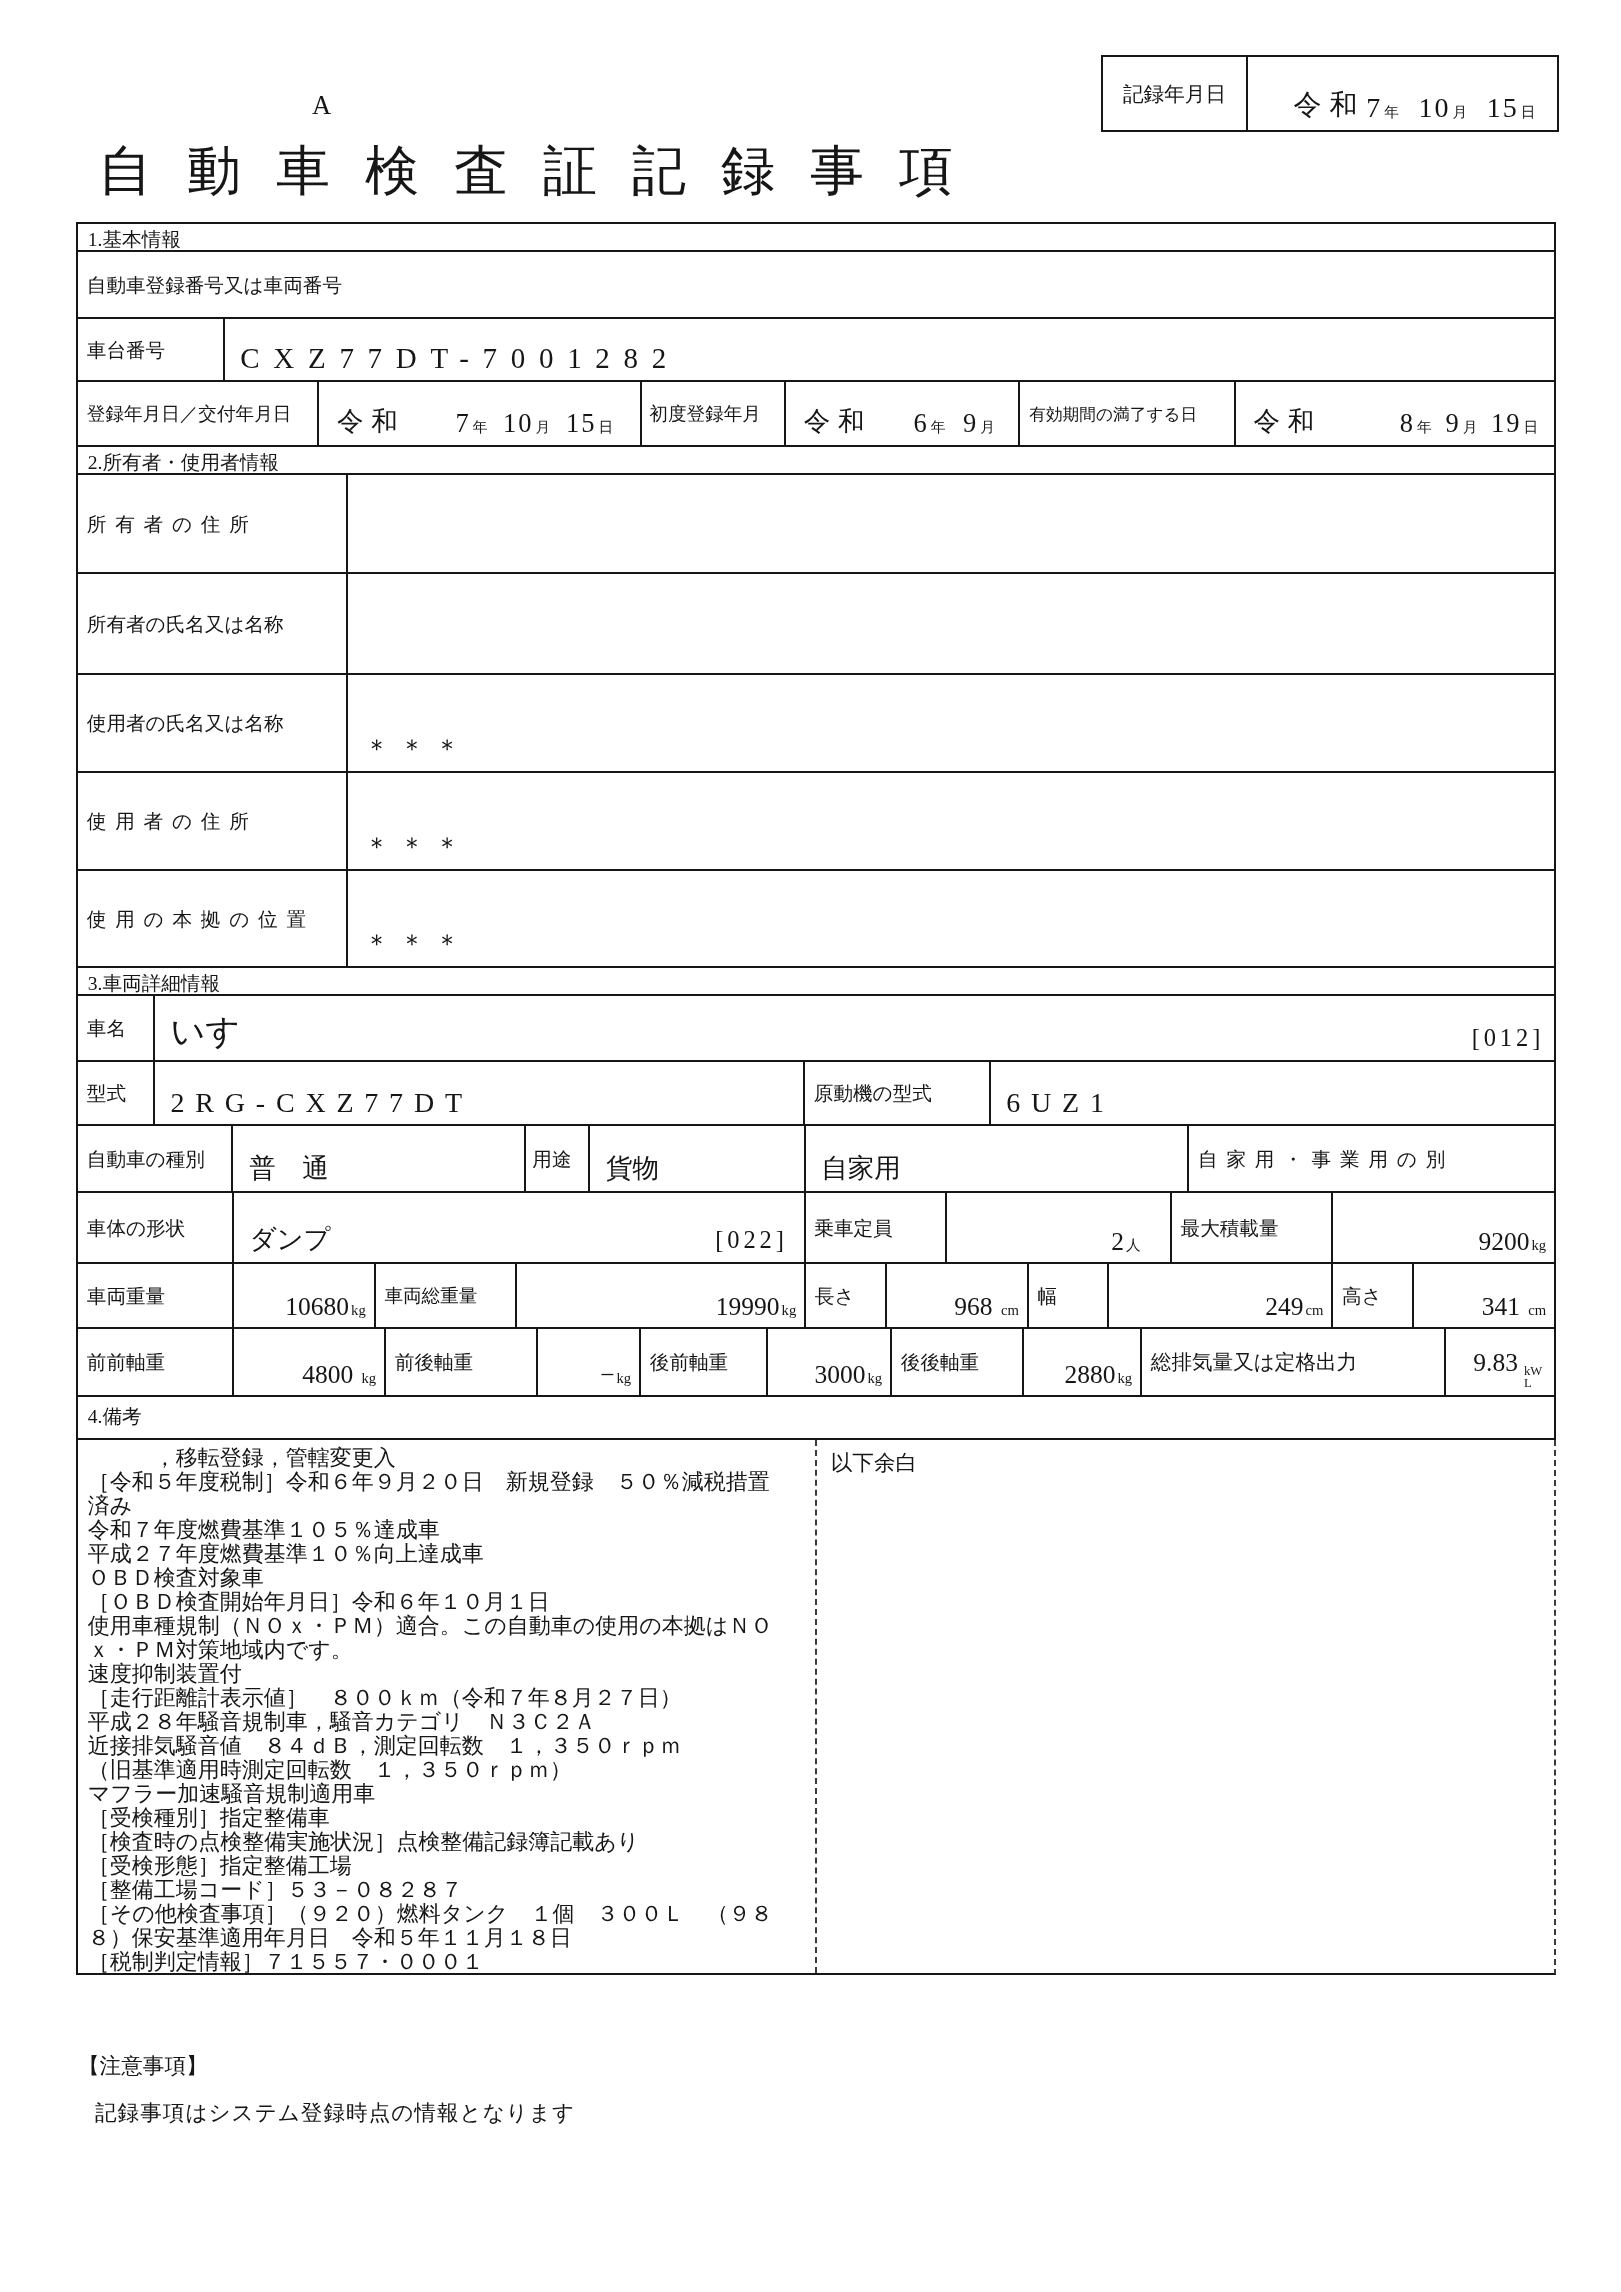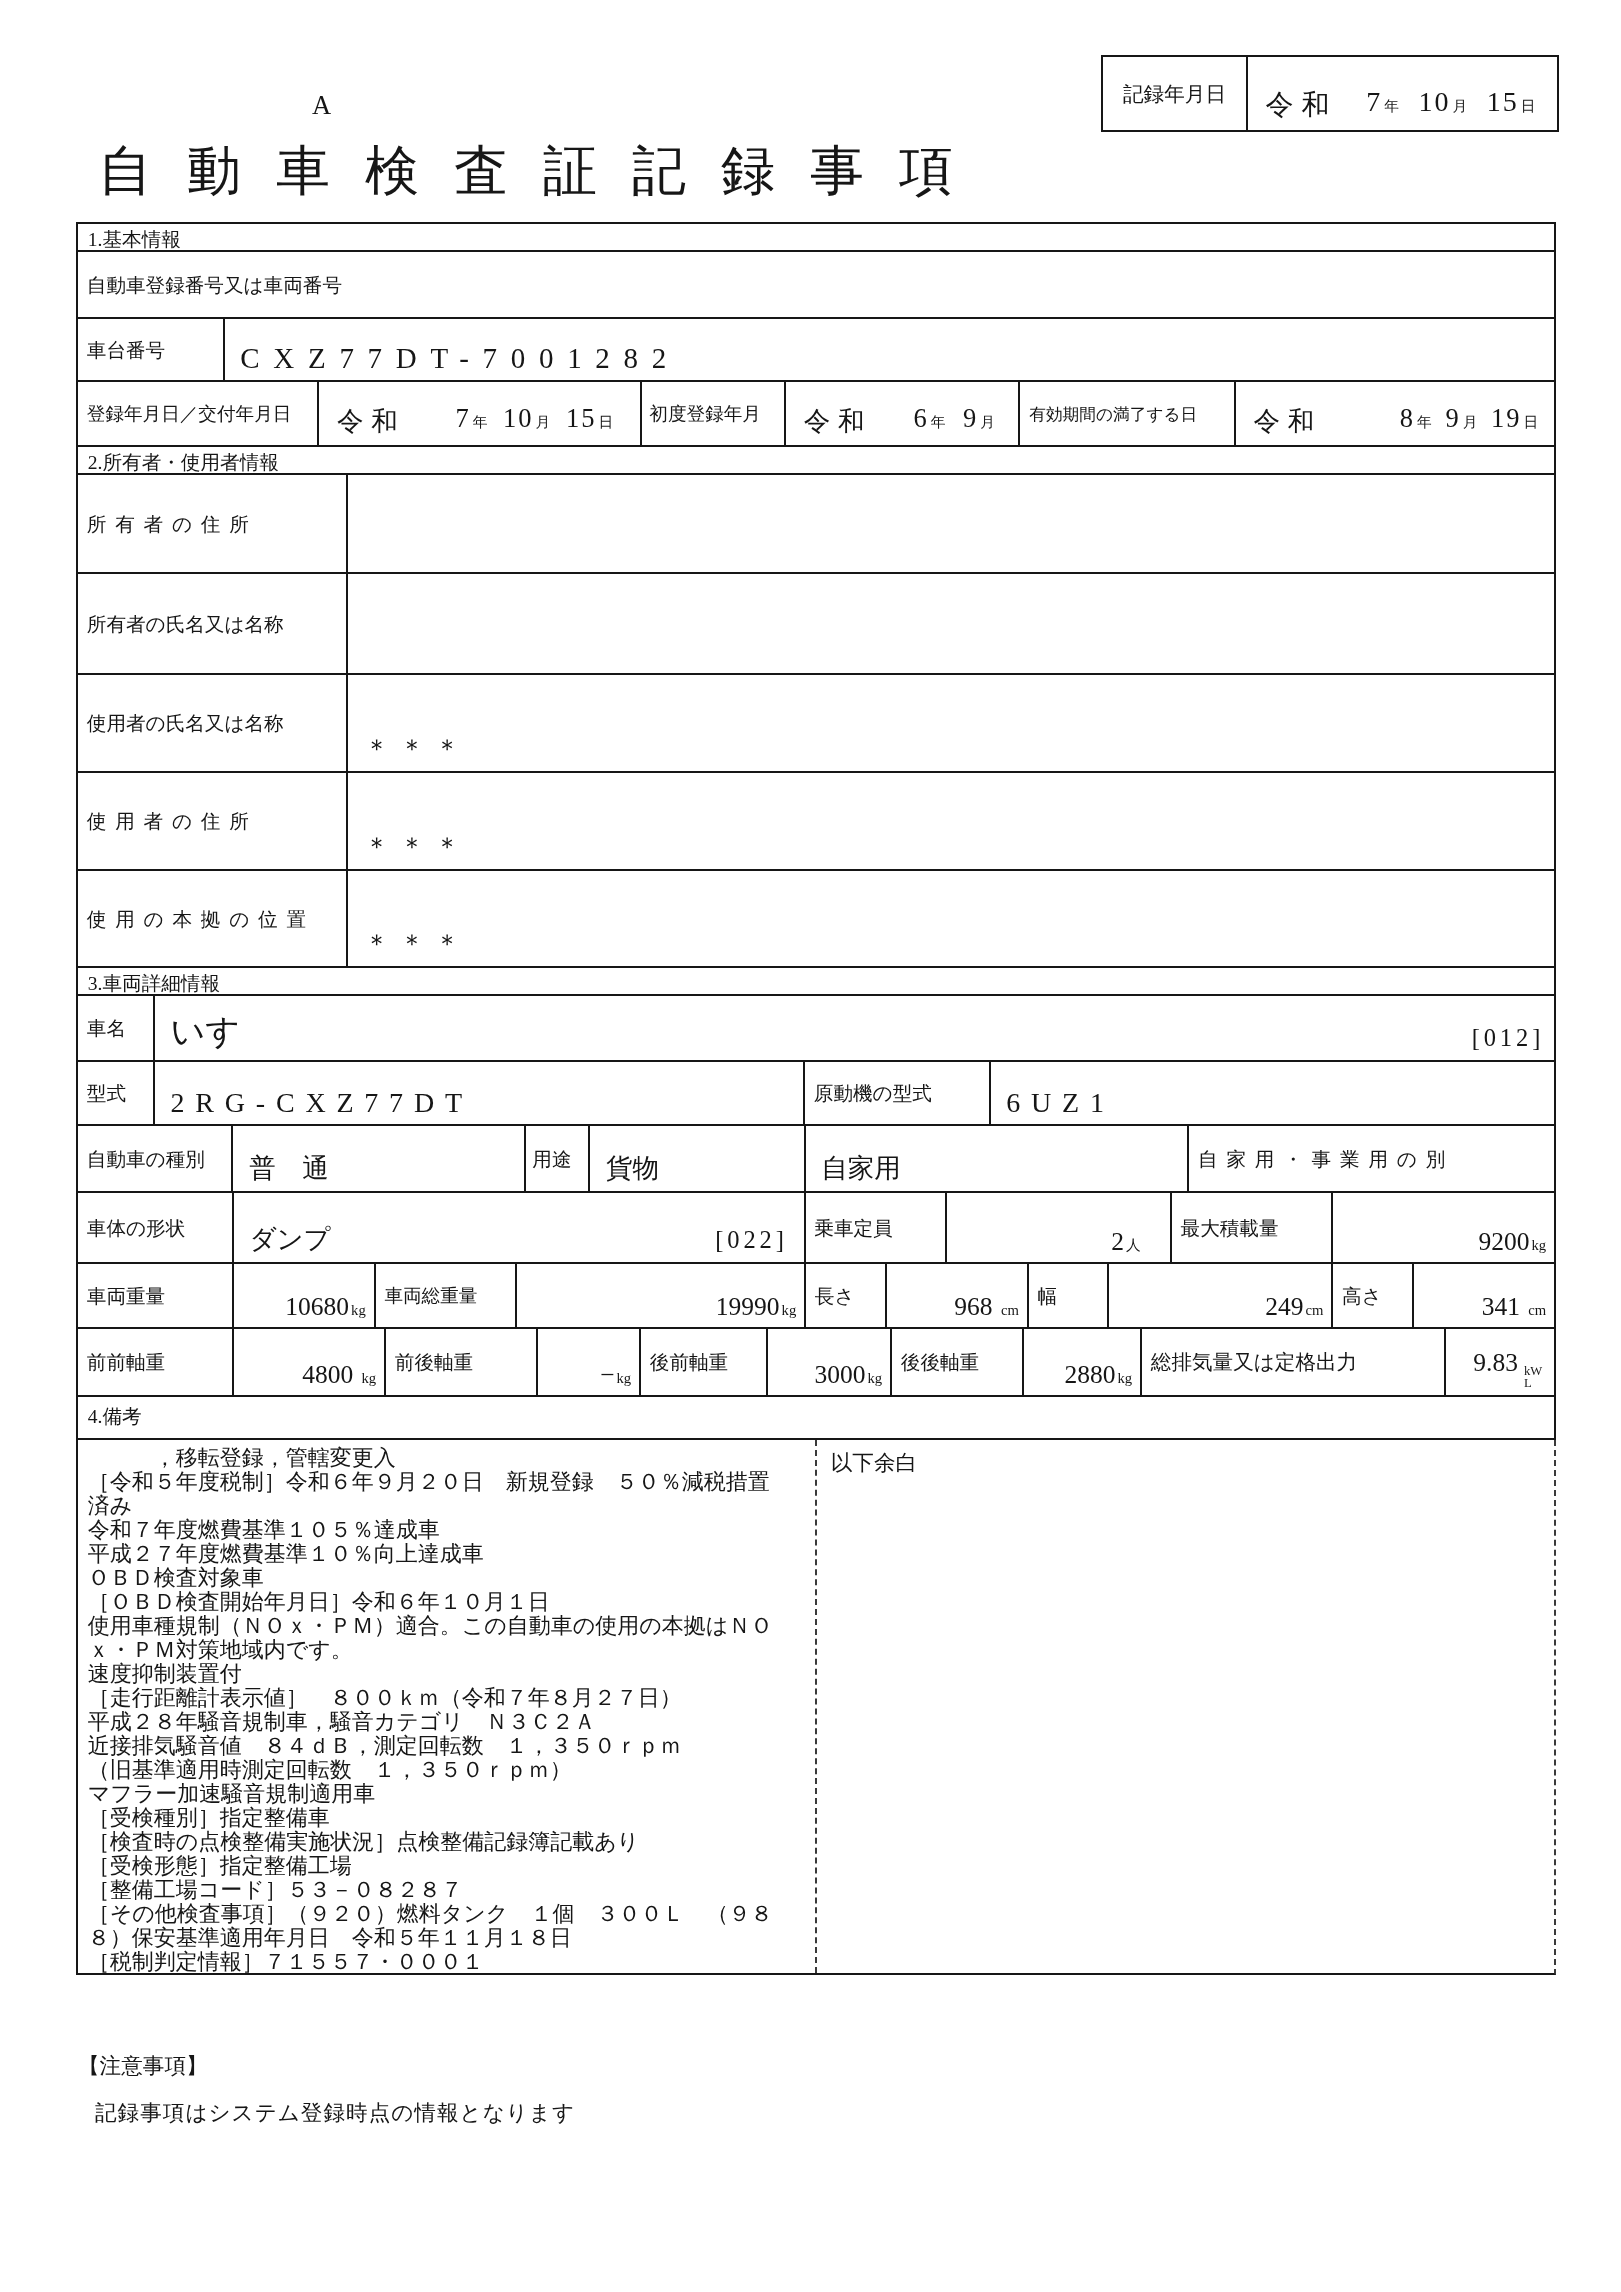--- a/index.html
+++ b/index.html
@@ -14,31 +14,31 @@
     overflow: hidden;
   }
   .marker { position:absolute; left:312px; top:90px; font-size:26.5px; }
   .doc-title {
     position:absolute; left:98px; top:135px;
     font-size:54px; letter-spacing:35px; white-space:nowrap; font-weight:500;
   }
   
   .recbox {
     position:absolute; left:1101px; top:55px; width:458px; height:77px;
-    border:2.9px solid #161616; display:flex;
+    border:2.9px solid #161616; display:flex;gap:28px;
   }
   .recbox .rlab {
     width:145px; border-right:2.9px solid #161616;
     display:flex; align-items:center; justify-content:center; font-size:20.6px;
   }
   .recbox .rval { flex:1; position:relative; }
 
   .date-line {
     position:absolute; left:0; right:0; bottom:5.9px;
-    display:flex; align-items:flex-start; justify-content:space-between;
+    display:flex; align-items:flex-end; justify-content:space-between;
     padding:0 21.6px 0 17.6px;
   }
   .date-line .era { font-size:28px; letter-spacing:7.8px; }
   .date-line .grp { display:flex; gap:19.6px; align-items:baseline; }
   .num { font-size:28px; letter-spacing:2px; }
   .unit { font-size:14.7px; margin-left:2px; }
 
   
   .table { position:absolute; left:76px; top:222px; width:1480px; border-top:2.9px solid #161616; }
   .sec-h, .row { border-left:2.9px solid #161616; border-right:2.9px solid #161616; border-bottom:2.9px solid #161616; }

